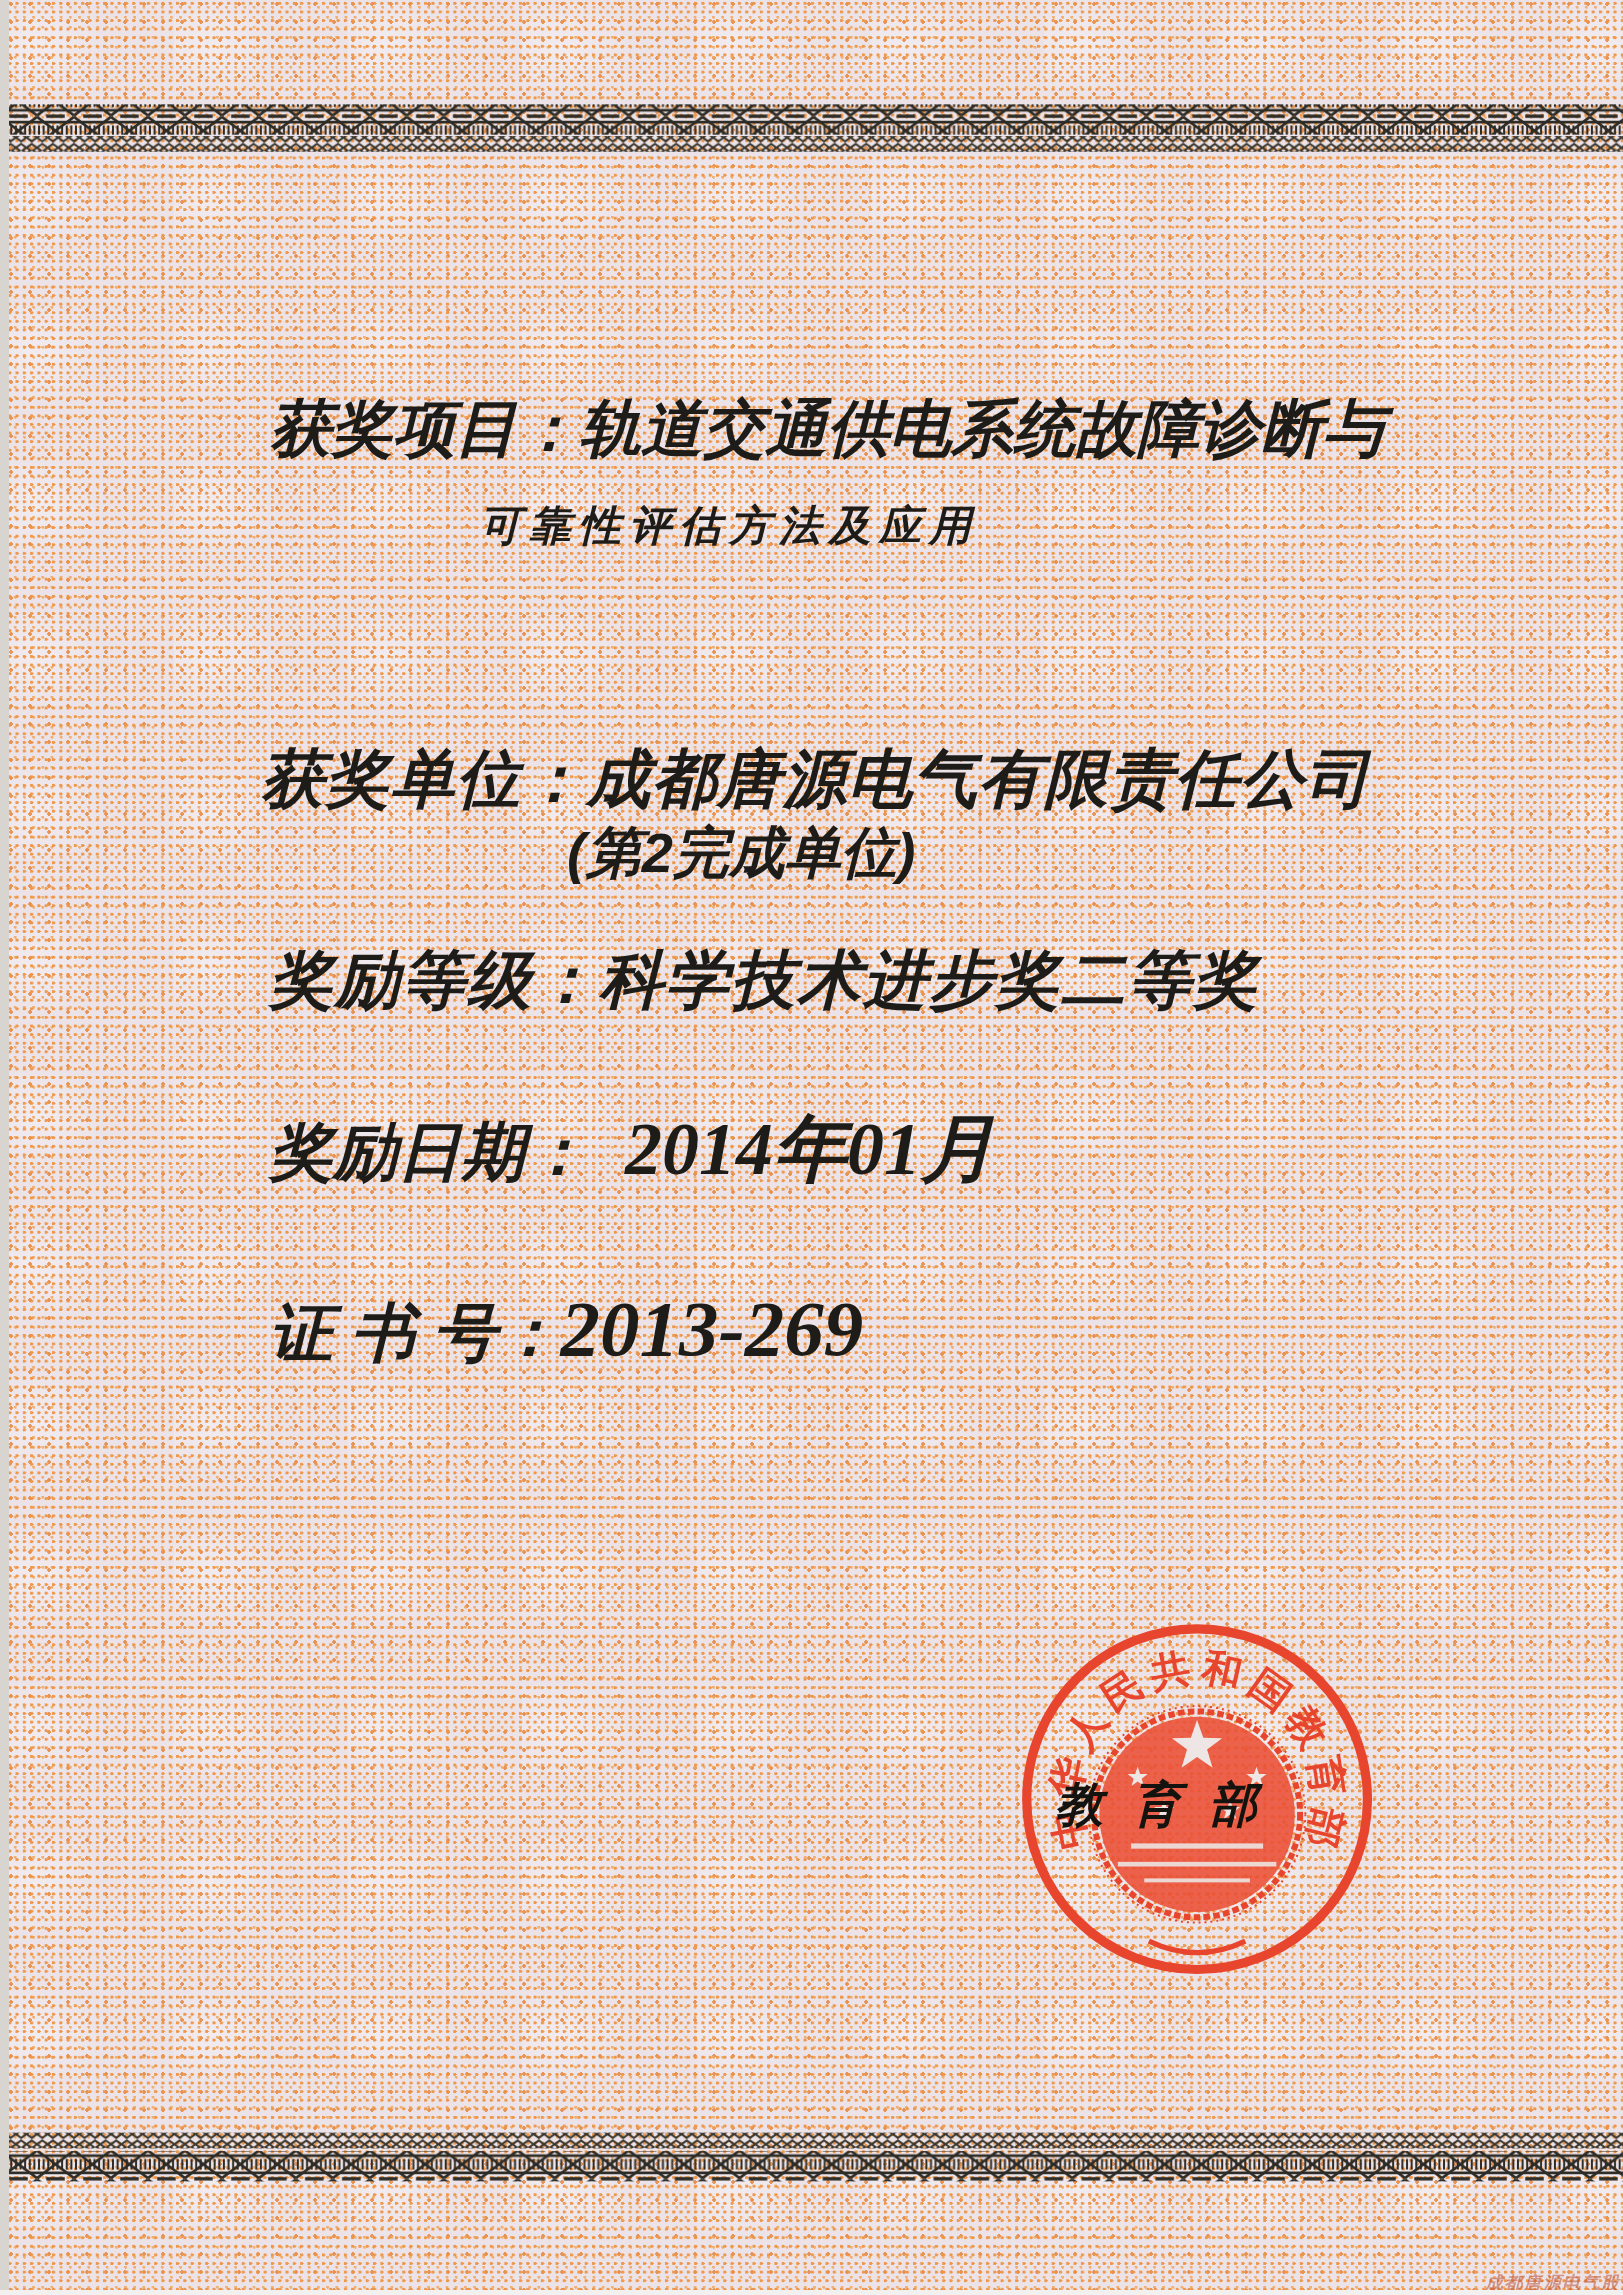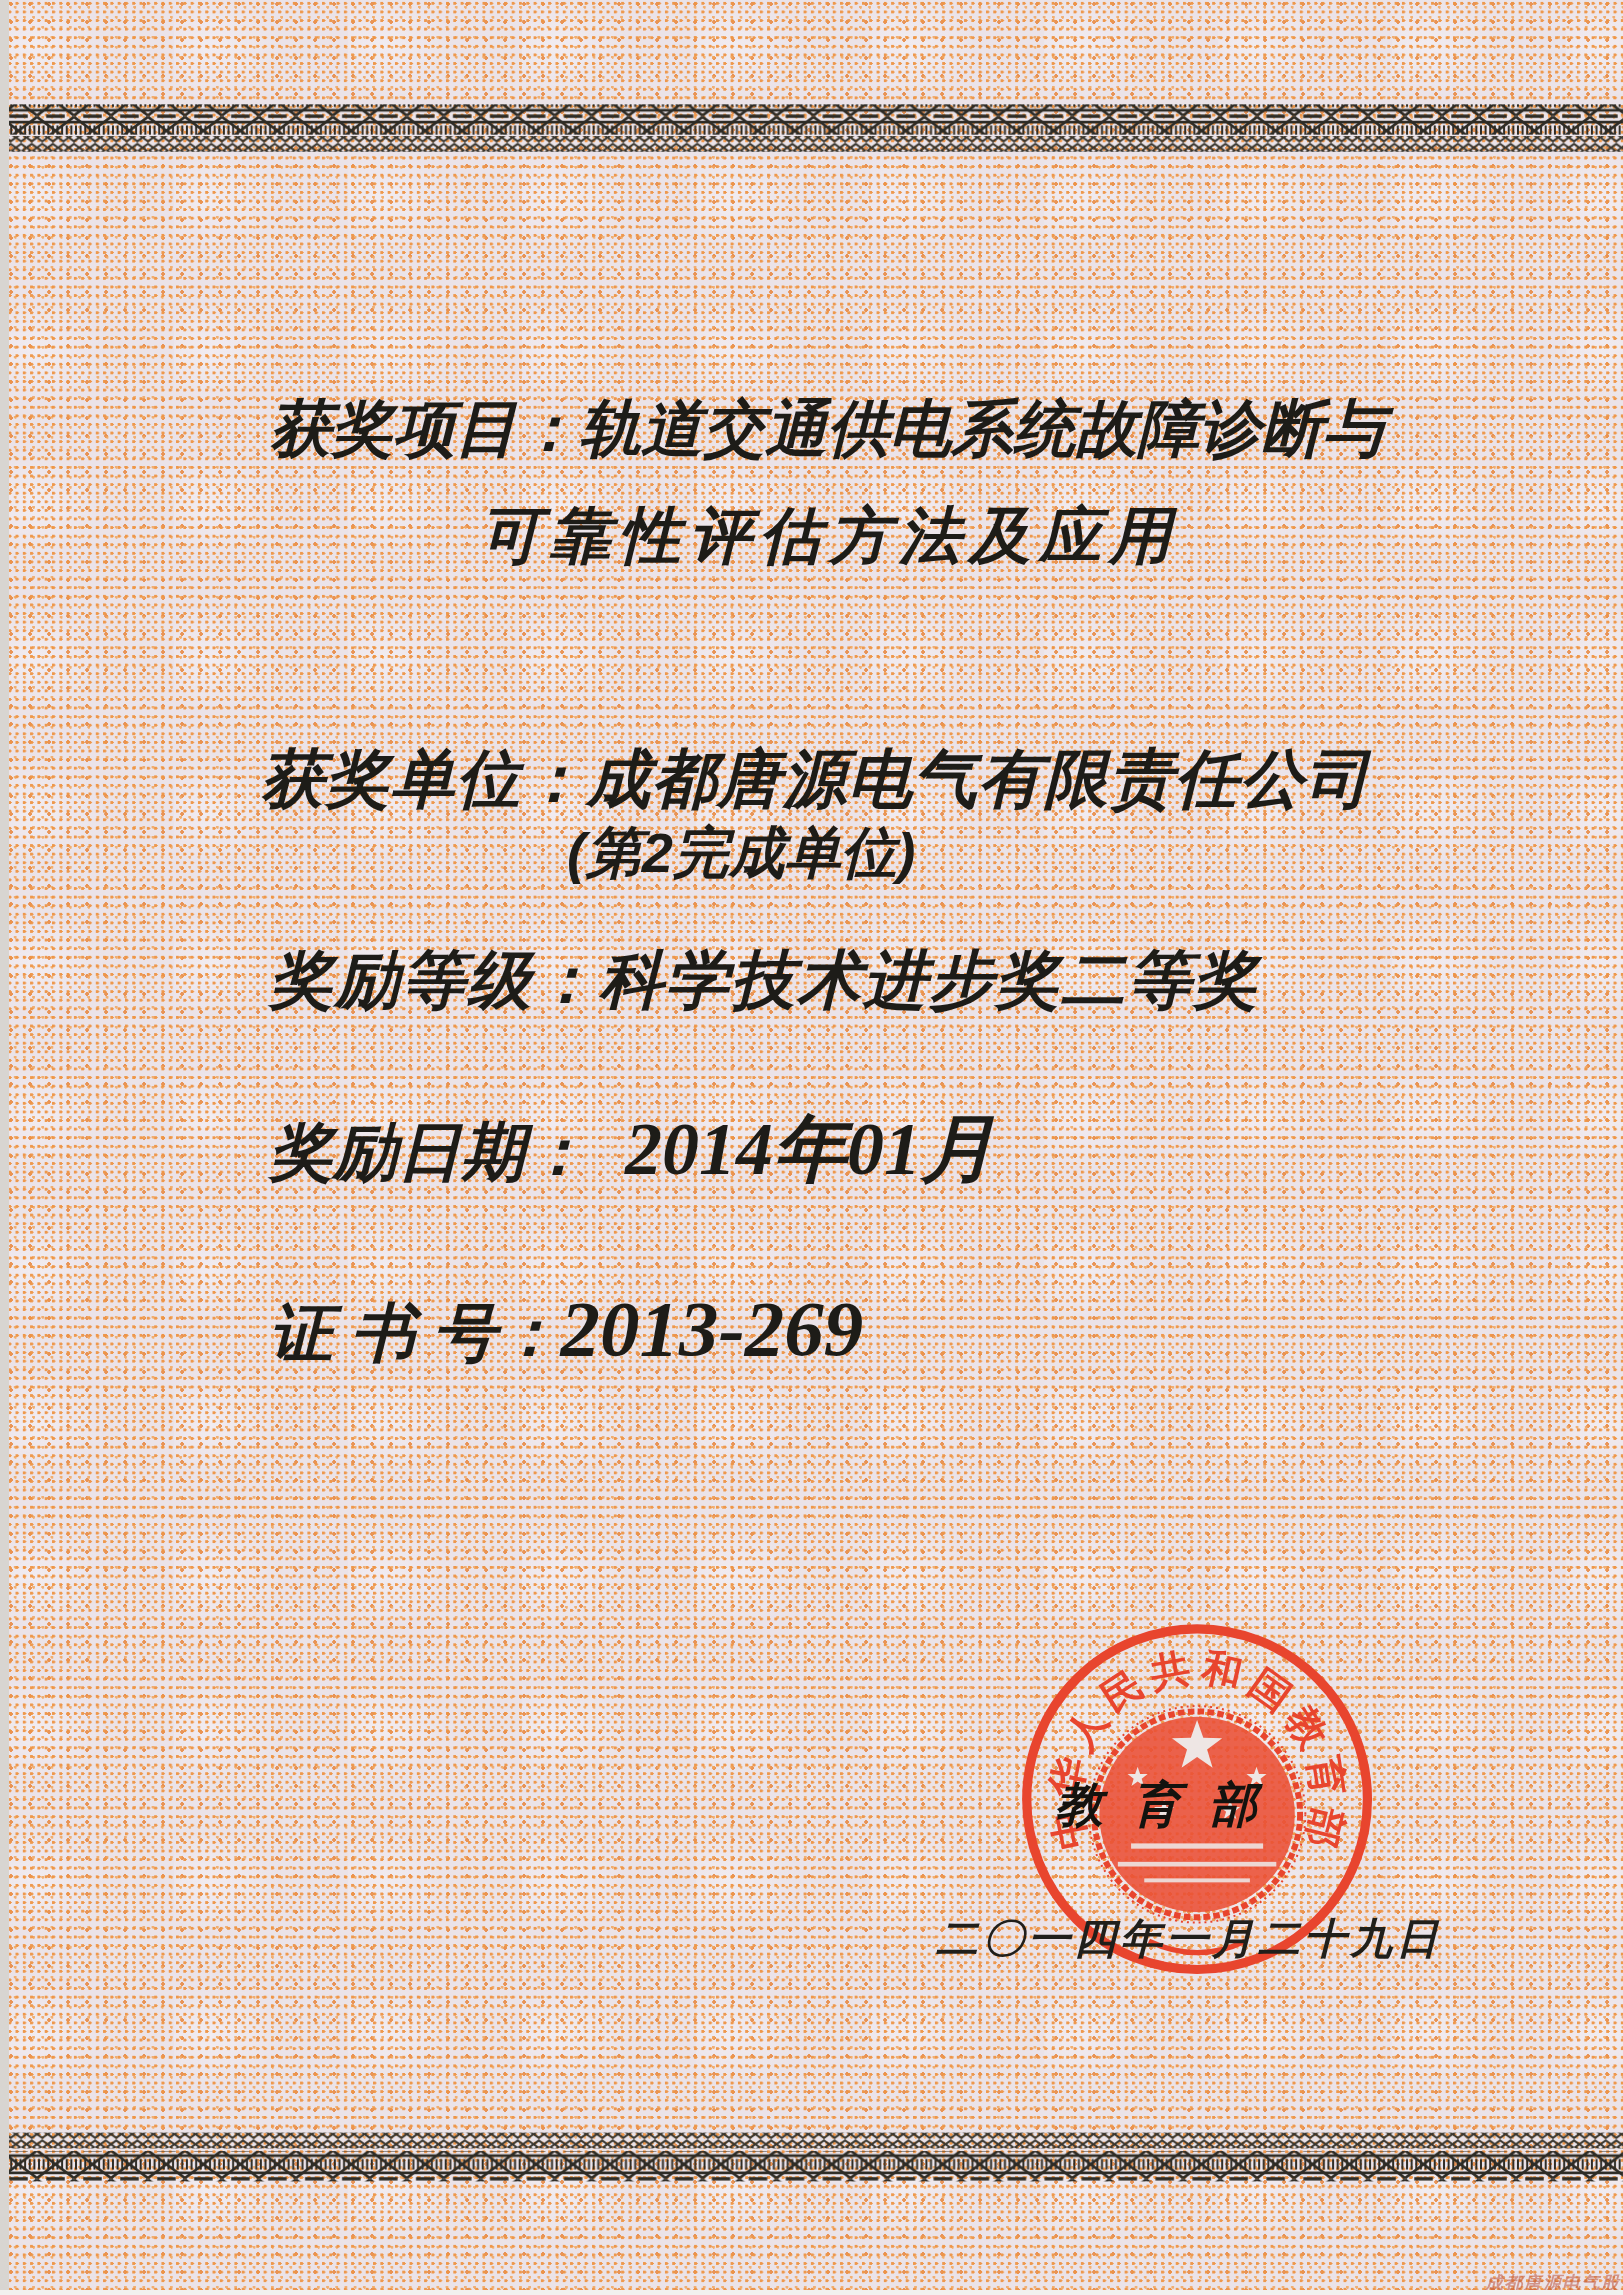--- a/index.html
+++ b/index.html
@@ -10,21 +10,21 @@
       radial-gradient(1.6px 1.9px at 2.6px 3.3px,  rgba(238,148,68,.95) 97%, rgba(238,148,68,0)),
       radial-gradient(1.3px 1.7px at 6px 7.3px, rgba(242,166,92,.85) 97%, rgba(242,166,92,0)),
       radial-gradient(1.8px 2.1px at 11.2px 4px, rgba(231,128,50,.80) 97%, rgba(231,128,50,0)),
       radial-gradient(99px 73px at 36px 46px, rgba(247,243,247,.55), rgba(247,243,247,0) 70%);
     background-size: 7.3px 8.6px, 9.2px 10px, 19px 18px, 174px 153px;
     font-family:"Liberation Sans", sans-serif;
     color:#1d1c18;
   }
   .line{position:absolute;white-space:nowrap;font-weight:700;line-height:1.08;letter-spacing:0;font-style:italic;}
   .project1{left:269px;top:396px;font-size:62px;}
-  .project2{left:479px;top:503px;font-size:62px;letter-spacing:8px;}
+  .project2{left:479px;top:503px;font-size:42px;letter-spacing:8px;}
   .awardee {left:260px;top:745px;font-size:64px;letter-spacing:1.3px;}
   .note    {left:567px;top:823px;font-size:56px;}
   .grade   {left:269px;top:946px;font-size:64px;letter-spacing:2px;text-align:center;}
   .adate   {left:269px;top:1115px;font-size:64px;}
   .certno  {left:269px;top:1293px;font-size:64px;}
   .num{font-family:"Liberation Serif", serif;font-weight:700;}
   .adate .num{font-size:74px;line-height:.94;margin-left:36px;}
   .certno .num{font-size:79px;line-height:.9;}
   .ministry{
     left:1055px;top:1779px;font-size:48px;letter-spacing:29px;
@@ -113,20 +113,19 @@
   <div class="line adate txt">
     <span>奖励日期：</span><span class="num">2014年01月</span>
   </div>
 
   <div class="line certno txt">
     <span>证 书 号：</span><span class="num">2013-269</span>
   </div>
 
   <div class="line ministry txt">教育部</div>
 
-  <div class="line sealdate txt">二〇一四年一月二十九日</div>
 
   <div class="line watermark">成都唐源电气股份有限公司</div>
 
   <div class="scan-left"></div>
   <div class="scan-bottom"></div>
 </div>
 
 
 </body></html>

